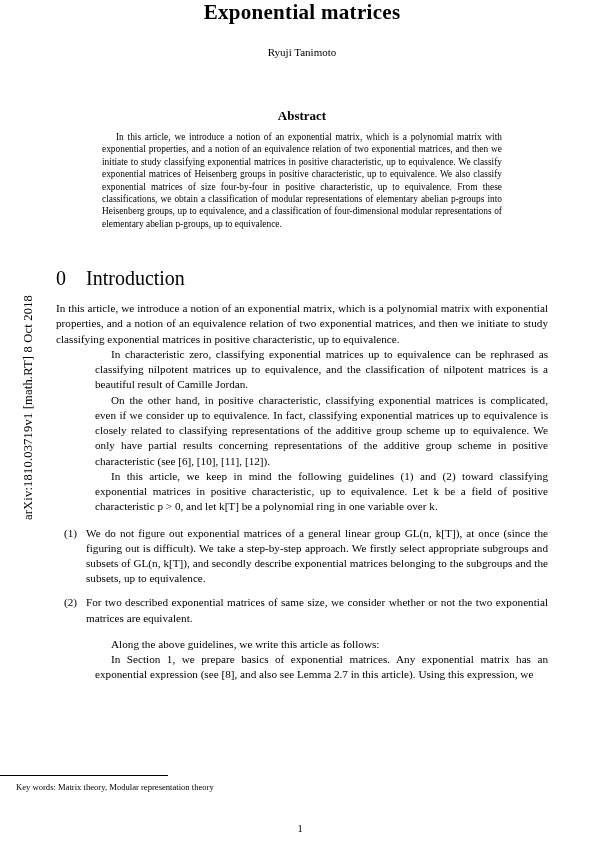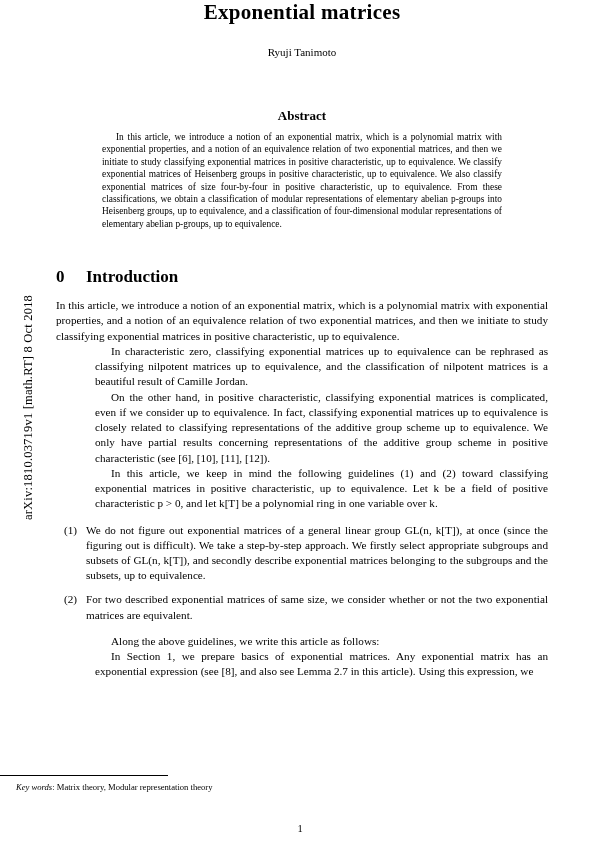--- a/index.html
+++ b/index.html
@@ -62,22 +62,22 @@
     margin: 7px auto 0 auto;
     width: 400px;
     font-size: 9.4px;
     line-height: 1.32;
     text-align: justify;
     text-justify: inter-word;
   }
   .abstract-body p { margin: 0; text-indent: 14px; }
   .section-head {
     margin-top: 37px;
-    font-size: 17px;
-    font-weight: bold;
+    font-size: 20px;
+    font-weight: normal;
   }
   .section-head .num { display: inline-block; width: 30px; }
   .body-text {
     margin-top: 11px;
     font-size: 11.2px;
     line-height: 1.36;
     text-align: justify;
     text-justify: inter-word;
   }
   .body-text p { margin: 0; }
@@ -113,21 +113,21 @@
     border-top: 0.6px solid #000;
   }
   .footnotes {
     position: absolute;
     left: 16px;
     top: 781px;
     width: 470px;
     font-size: 8.6px;
     line-height: 1.42;
   }
-  .footnotes .it { font-style: italic; }
+  .footnotes .it { }
   .page-number {
     position: absolute;
     left: 0;
     right: 0;
     top: 823px;
     text-align: center;
     font-size: 10.5px;
   }
 </style>
 </head>

